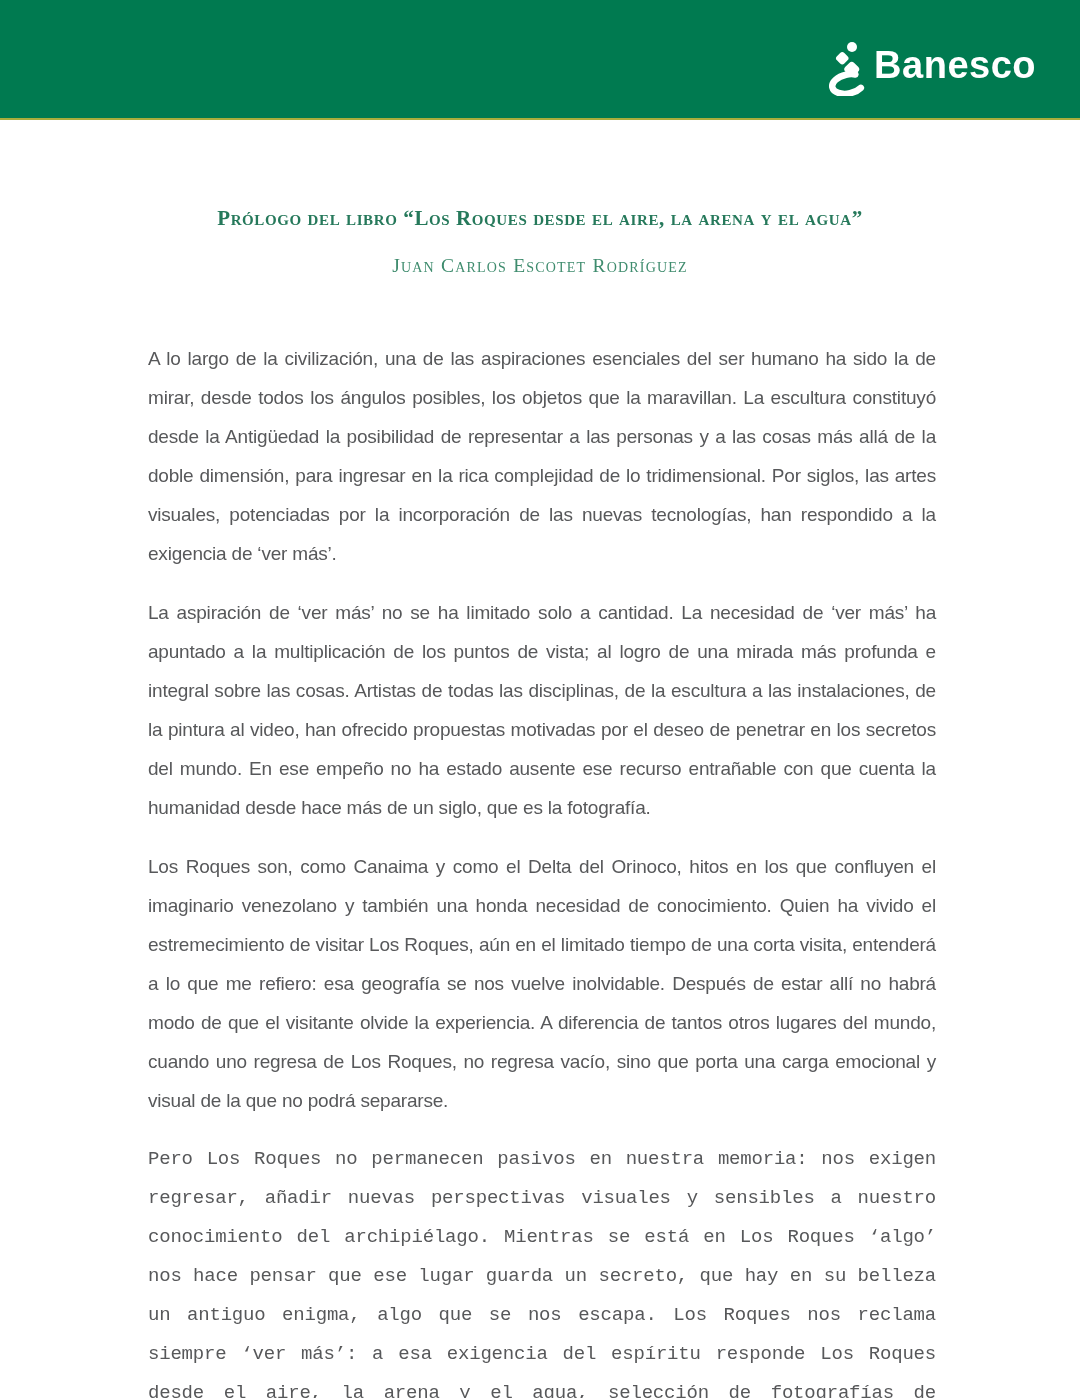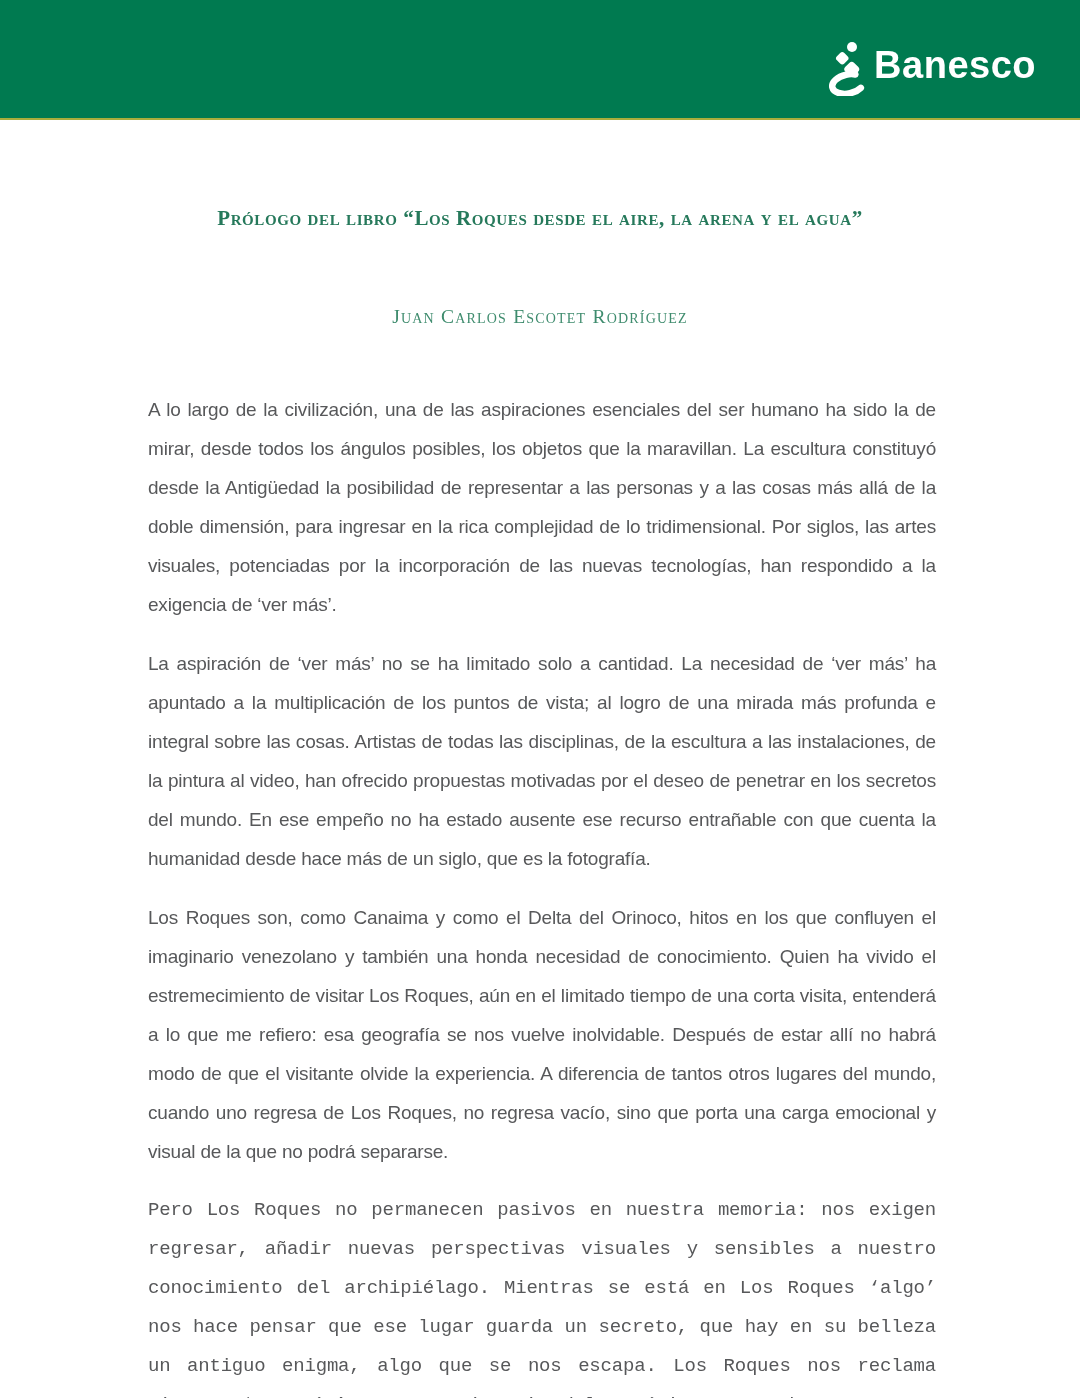--- a/index.html
+++ b/index.html
@@ -50,21 +50,21 @@
     text-align: center;
     font-family: "Liberation Serif", serif;
     font-variant: small-caps;
     font-weight: 700;
     font-size: 21px;
     letter-spacing: 0.6px;
     color: #26795B;
   }
   .doc-author {
     text-align: center;
-    margin-top: 75px;
+    margin-top: 24px;
     font-family: "Liberation Serif", serif;
     font-variant: small-caps;
     font-weight: 400;
     font-size: 19.5px;
     letter-spacing: 1.2px;
     color: #3F8C6E;
   }
   .body-text {
     margin: 62px auto 0 148px;
     width: 788px;

